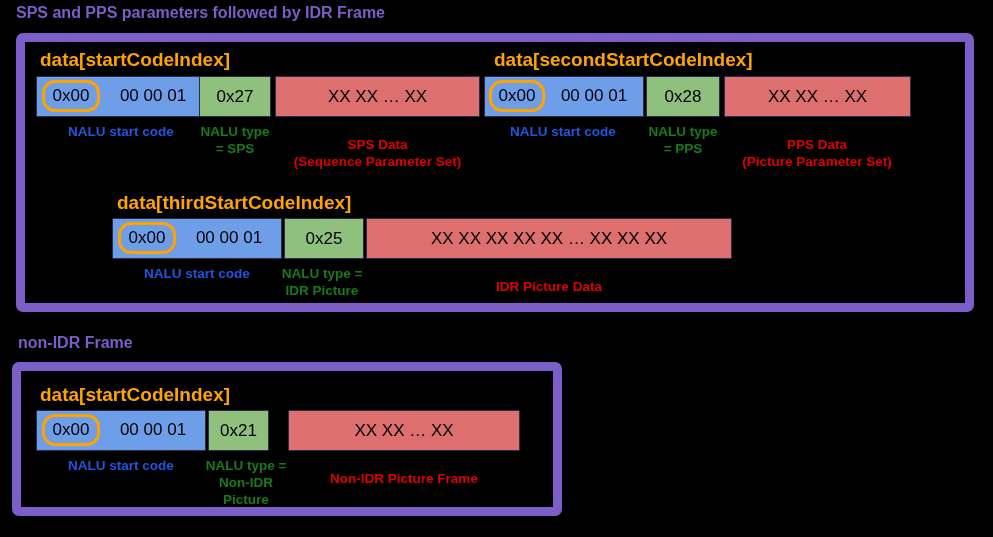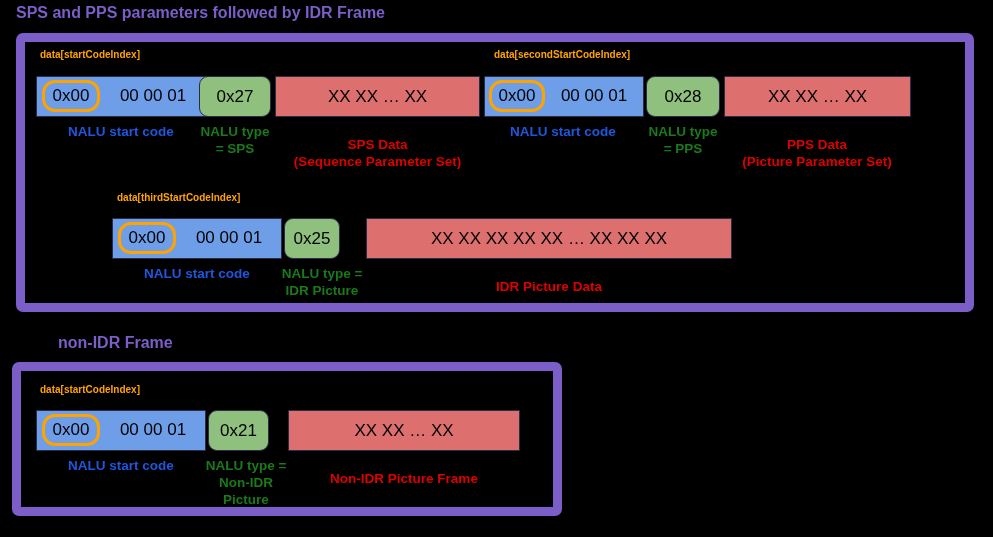--- a/index.html
+++ b/index.html
@@ -31,37 +31,37 @@
     border: 9px solid #7b5ec8;
     border-radius: 7px;
     box-sizing: border-box;
     background: transparent;
   }
 
   .index-label {
     position: absolute;
     color: #ffa300;
     font-weight: bold;
-    font-size: 10px;
+    font-size: 19px;
     white-space: nowrap;
   }
 
   .cell {
     position: absolute;
     box-sizing: border-box;
     border: 1px solid #2b2b4a;
     display: flex;
     align-items: center;
     justify-content: center;
     color: #000000;
     font-size: 17px;
     white-space: nowrap;
   }
   .cell.blue  { background: #6f9ee8; }
-  .cell.green { background: #8fc07d; border-radius: 9px; }
+  .cell.green { background: #8fc07d; }
   .cell.red   { background: #dd6f6f; }
 
   .startcode-inner {
     position: absolute;
     box-sizing: border-box;
     border: 3px solid #ffa300;
     border-radius: 13px;
     display: flex;
     align-items: center;
     justify-content: center;
@@ -130,30 +130,30 @@
 = PPS</div>
 <div class="caption red" style="left:722px; top:123px; width:190px;">PPS Data
 (Picture Parameter Set)</div>
 
 <div class="index-label" style="left:117px; top:192px;">data[thirdStartCodeIndex]</div>
 
 <div class="cell blue" style="left:112px; top:218px; width:170px; height:41px;"></div>
 <div class="startcode-inner" style="left:118px; top:222px; width:58px; height:32px;">0x00</div>
 <div class="bytes-rest" style="left:180px; top:222px; width:98px; height:32px; justify-content:center;">00  00  01</div>
 
-<div class="cell green" style="left:284px; top:218px; width:56px; height:41px;">0x25</div>
+<div class="cell green" style="left:284px; top:218px; width:80px; height:41px;">0x25</div>
 
 <div class="cell red" style="left:366px; top:218px; width:366px; height:41px;">XX  XX  XX  XX  XX  …  XX  XX  XX</div>
 
 <div class="caption blue" style="left:112px; top:265px; width:170px;">NALU start code</div>
 <div class="caption green" style="left:280px; top:265px; width:84px;">NALU type =
 IDR Picture</div>
 <div class="caption red" style="left:366px; top:265px; width:366px;">IDR Picture Data</div>
 
-<div class="section-title" style="left:18px; top:334px;margin-left:40px;">non-IDR Frame</div>
+<div class="section-title" style="left:18px; top:334px;">non-IDR Frame</div>
 
 <div class="group-box" style="left:12px; top:362px; width:550px; height:154px;"></div>
 
 <div class="index-label" style="left:40px; top:384px;">data[startCodeIndex]</div>
 
 <div class="cell blue" style="left:36px; top:410px; width:170px; height:41px;"></div>
 <div class="startcode-inner" style="left:42px; top:414px; width:58px; height:32px;">0x00</div>
 <div class="bytes-rest" style="left:104px; top:414px; width:98px; height:32px; justify-content:center;">00  00  01</div>
 
 <div class="cell green" style="left:208px; top:410px; width:61px; height:41px;">0x21</div>

